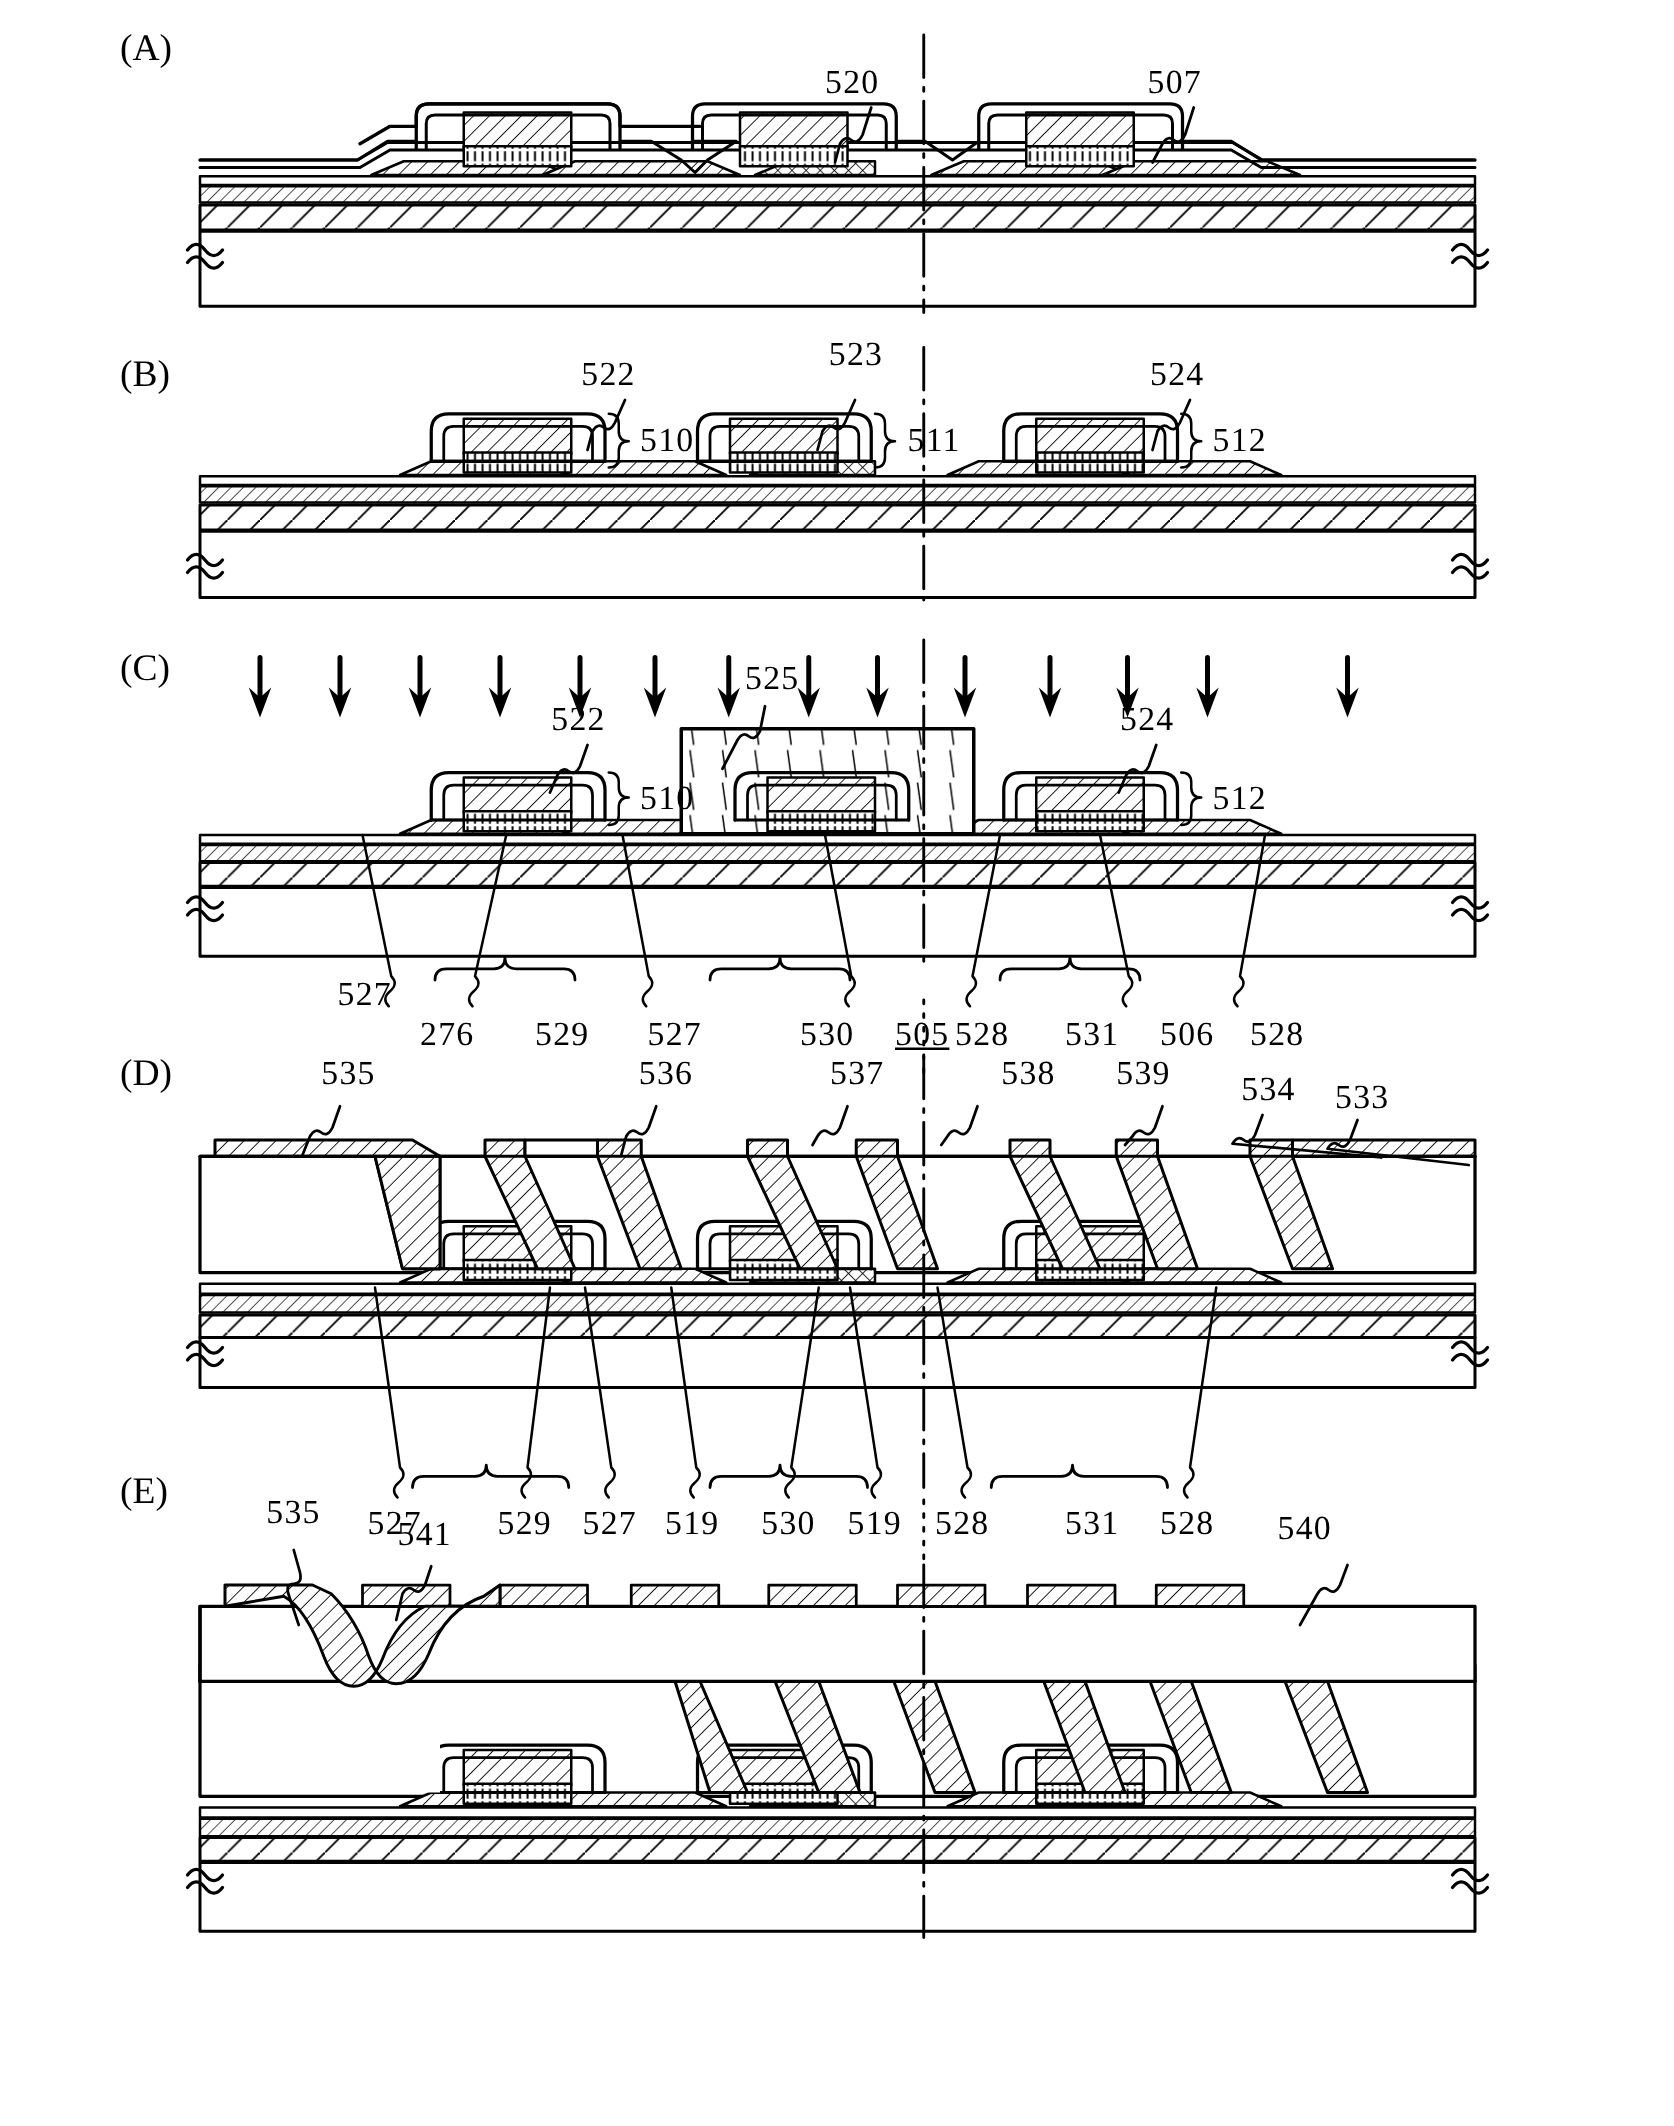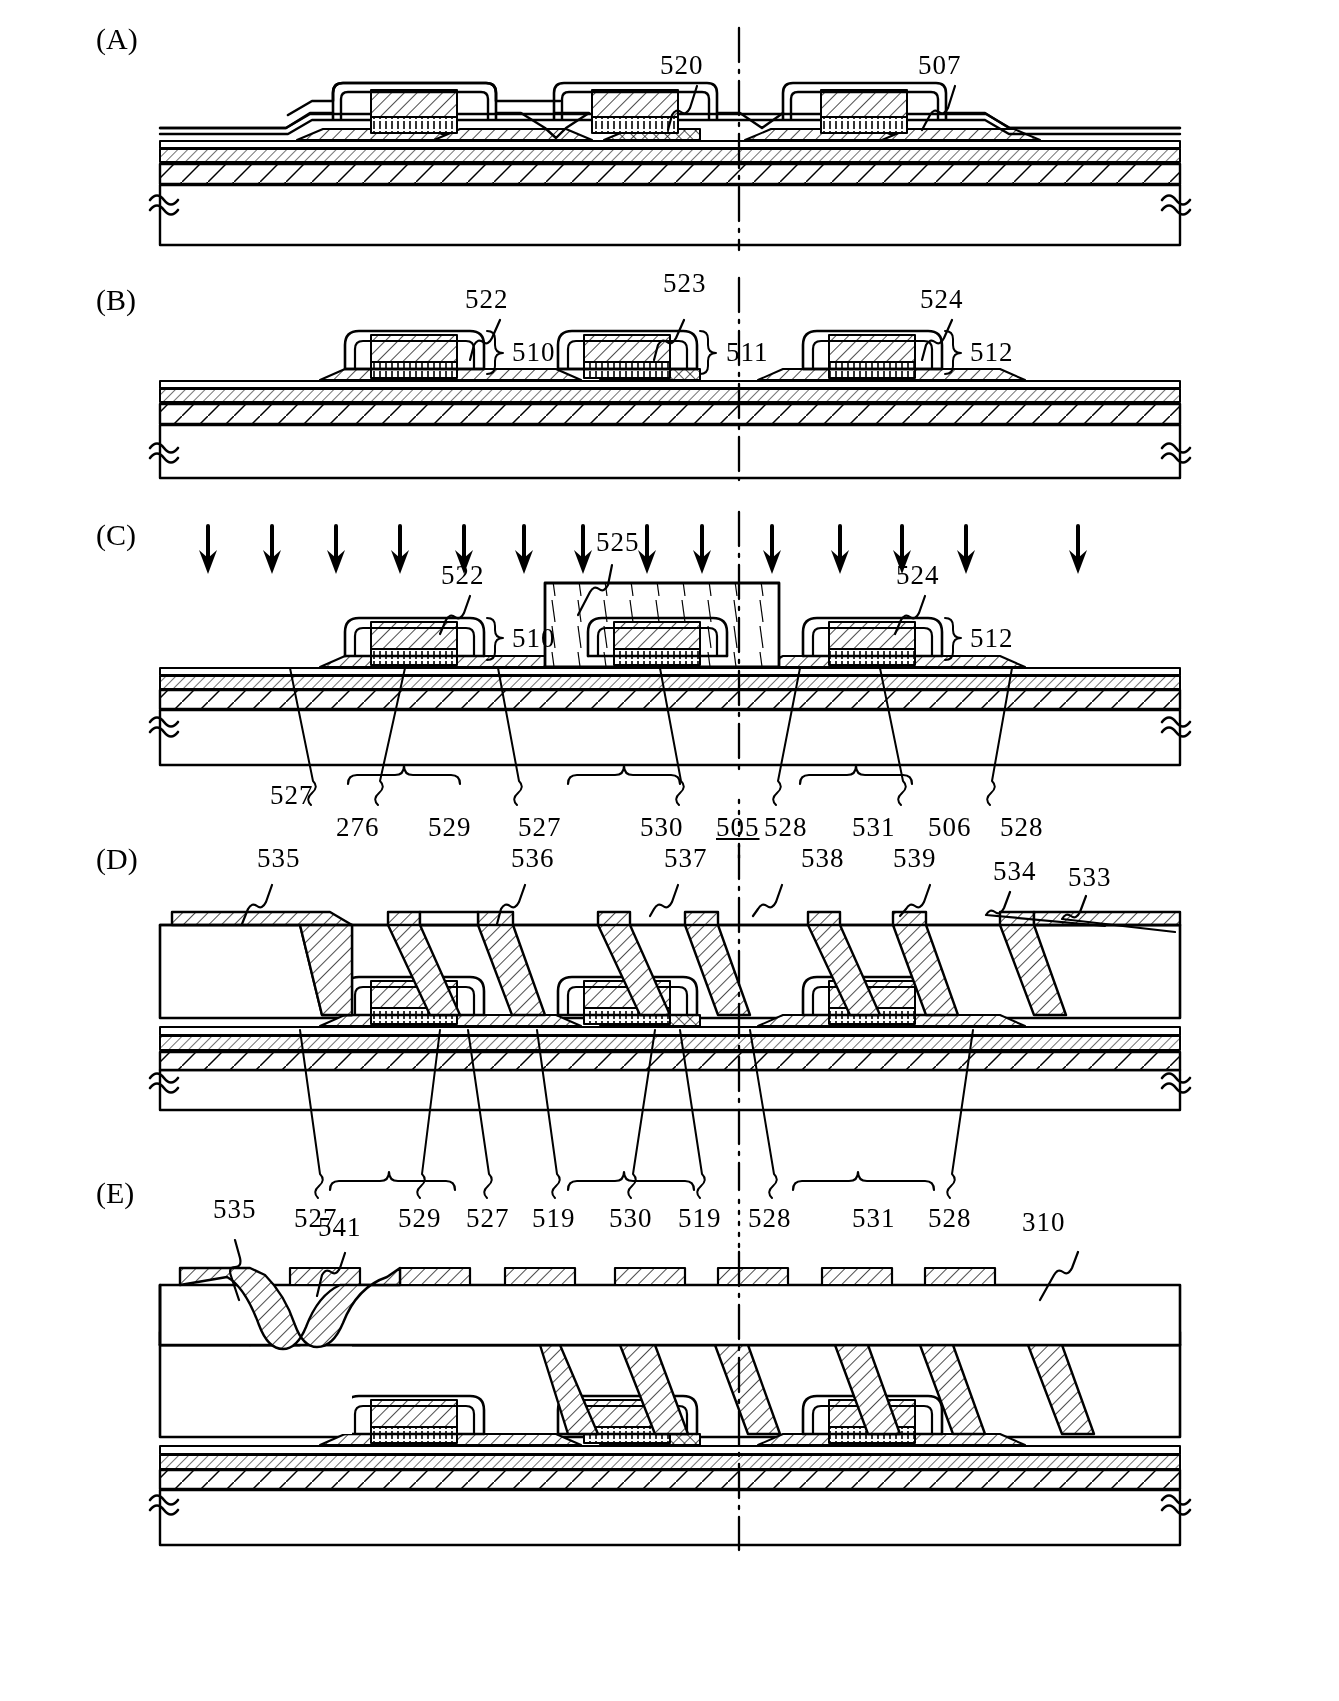--- a/index.html
+++ b/index.html
@@ -492,15 +492,15 @@
 <div class="ref" style="left:466px;top:1203px;">527</div>
 <div class="ref" style="left:532px;top:1203px;">519</div>
 <div class="ref" style="left:609px;top:1203px;">530</div>
 <div class="ref" style="left:678px;top:1203px;">519</div>
 <div class="ref" style="left:748px;top:1203px;">528</div>
 <div class="ref" style="left:852px;top:1203px;">531</div>
 <div class="ref" style="left:928px;top:1203px;">528</div>
 
 <div class="ref" style="left:213px;top:1194px;">535</div>
 <div class="ref" style="left:318px;top:1212px;">541</div>
-<div class="ref" style="left:1022px;top:1207px;">310</div>
+<div class="ref" style="left:1022px;top:1207px;">540</div>
 
 </div>
 
 </body></html>

